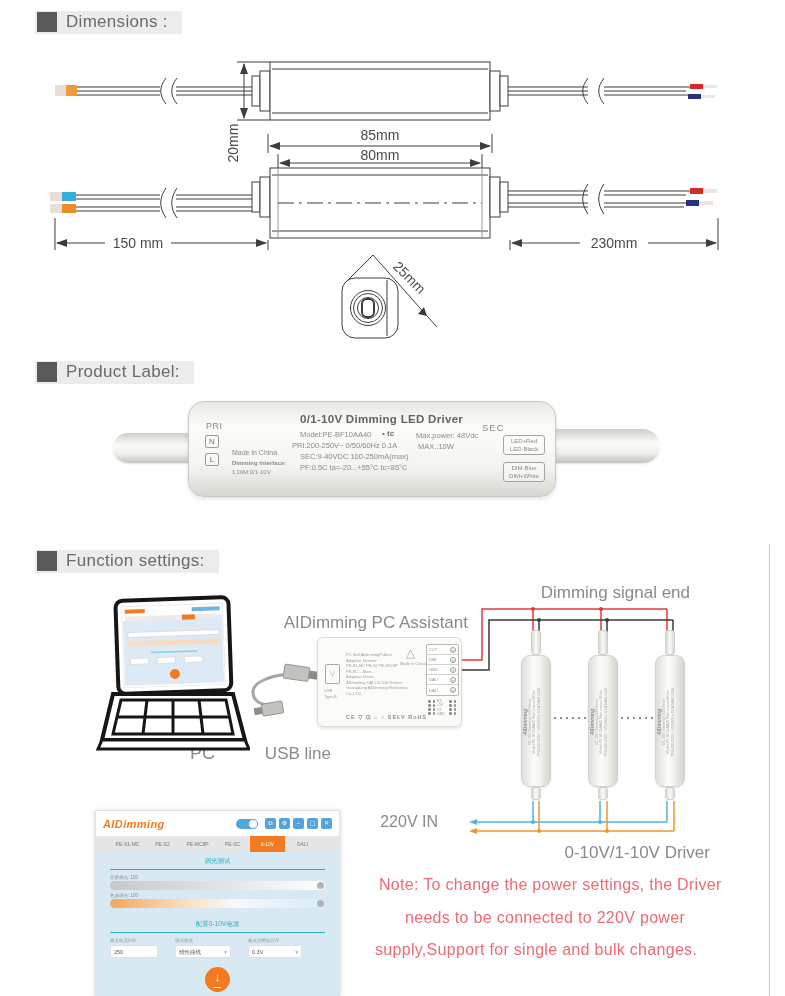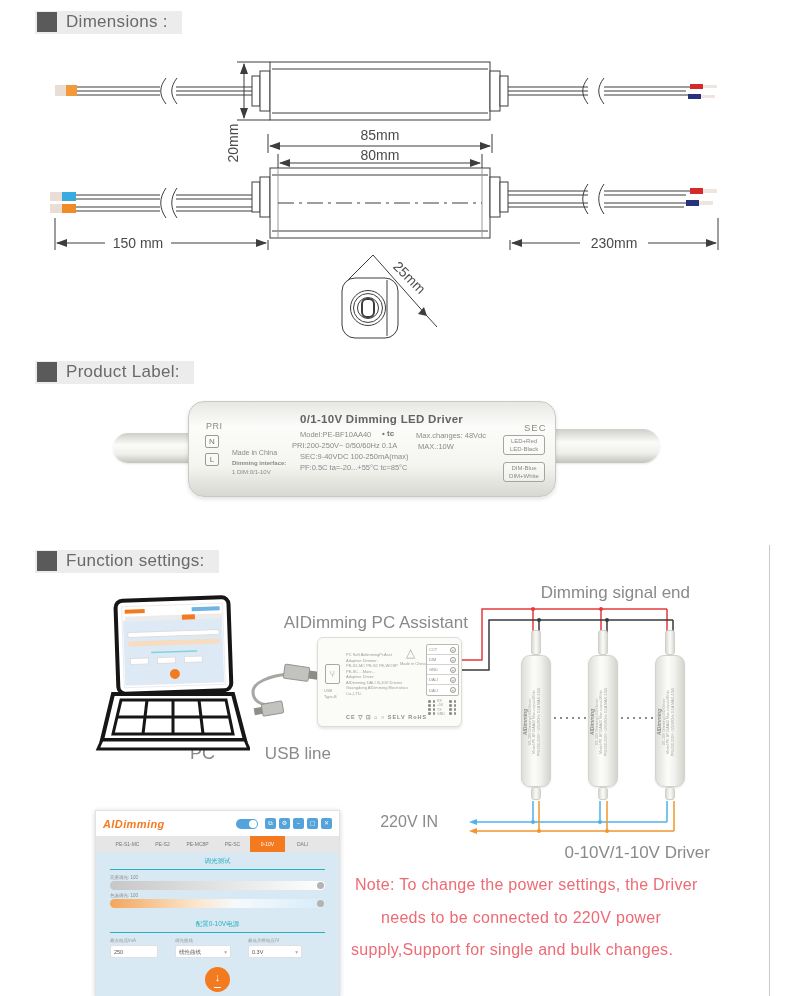--- a/index.html
+++ b/index.html
@@ -27,21 +27,21 @@
     box-shadow:0 1px 2px rgba(0,0,0,.10); }
   .lab { position:absolute; color:#8a8a8a; }
   .lab-box { position:absolute; border:1px solid #9a9a96; border-radius:2px;
     color:#777; text-align:center; background:rgba(255,255,255,.35); }
   .term2 { position:absolute; border:1px solid #a5a5a0; border-radius:3px;
     color:#8a8a8a; font-size:6px; line-height:8px; text-align:center;
     padding:1px 2px; background:rgba(255,255,255,.4); }
 
   
   .fn-lab { position:absolute; color:#8a8a8a; text-align:right; }
-  .note { position:absolute; color:#ee6a74; font-size:16px; letter-spacing:.3px; }
+  .note { position:absolute; color:#ee6a74; font-size:16px; letter-spacing:.3px;margin-left:24px; }
 
   
   .assist { position:absolute; background:#fbfbf8; border:1px solid #ddddd8;
     border-radius:6px; box-shadow:0 2px 3px rgba(0,0,0,.10); }
   .assist .tiny { position:absolute; font-size:4px; color:#a0a09a; line-height:5.5px; }
   .term-strip { position:absolute; border:1px solid #b9b9b4; border-radius:2px;
     background:#fff; }
   .term-row { display:flex; align-items:center; justify-content:space-between;
     height:10px; border-bottom:1px solid #d4d4cf; padding:0 2px; }
   .term-row:last-child { border-bottom:none; }
@@ -254,24 +254,24 @@
     <div class="lab" style="left:232px;top:56px;font-size:7px;">Made in China</div>
     <div class="lab" style="left:232px;top:67px;font-size:6px;font-weight:bold;">Dimming interface:</div>
     <div class="lab" style="left:232px;top:76px;font-size:6px;">1 DIM:0/1-10V</div>
 
     <div class="lab" style="left:300px;top:20px;font-size:11.5px;font-weight:bold;color:#636363;letter-spacing:.3px;">0/1-10V Dimming LED  Driver</div>
     <div class="lab" style="left:300px;top:37px;font-size:7.5px;">Model:PE-BF10AA40</div>
     <div class="lab" style="left:382px;top:36px;font-size:8px;font-weight:bold;color:#737373;">• tc</div>
     <div class="lab" style="left:292px;top:48px;font-size:7.5px;">PRI:200-250V~ 0/50/60Hz 0.1A</div>
     <div class="lab" style="left:300px;top:59px;font-size:7.5px;">SEC:9-40VDC  100-250mA(max)</div>
     <div class="lab" style="left:300px;top:70px;font-size:7.5px;">PF:0.5C  ta=-20...+55°C  tc=85°C</div>
-    <div class="lab" style="left:416px;top:38px;font-size:7.5px;">Max.changes: 48Vdc</div>
+    <div class="lab" style="left:416px;top:38px;font-size:7.5px;">Max.power: 48Vdc</div>
     <div class="lab" style="left:418px;top:49px;font-size:7.5px;">MAX.:10W</div>
 
-    <div class="lab" style="left:524px;top:29px;font-size:9.5px;letter-spacing:1px;">SEC</div>
+    <div class="lab" style="left:482px;top:29px;font-size:9.5px;letter-spacing:1px;">SEC</div>
     <div class="term2" style="left:503px;top:42px;width:42px;">
       <div>LED+Red</div>
       <div>LED-Black</div>
     </div>
     <div class="term2" style="left:503px;top:69px;width:42px;">
       <div>DIM-Blue</div>
       <div>DIM+White</div>
     </div>
   </div>
 

